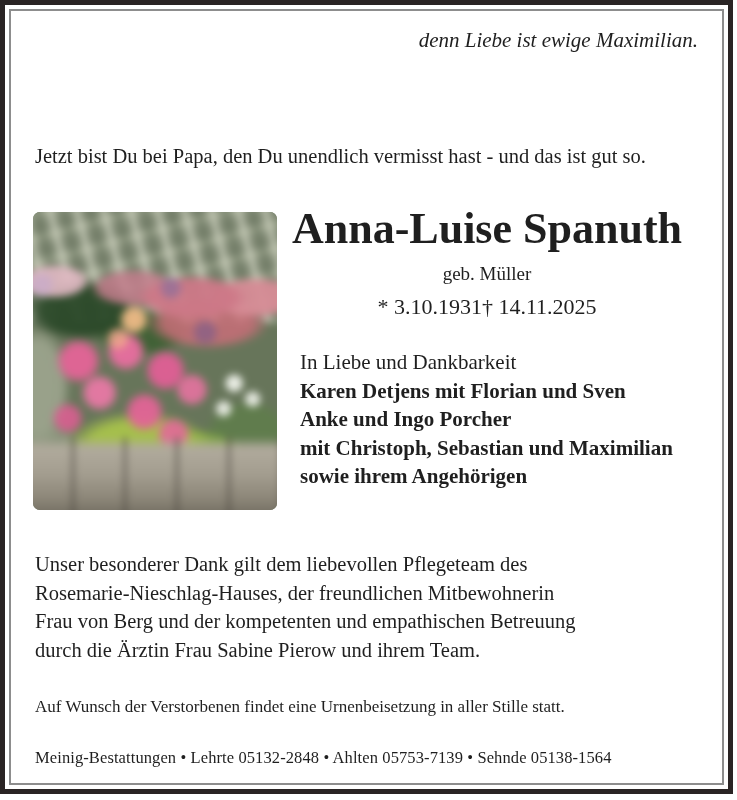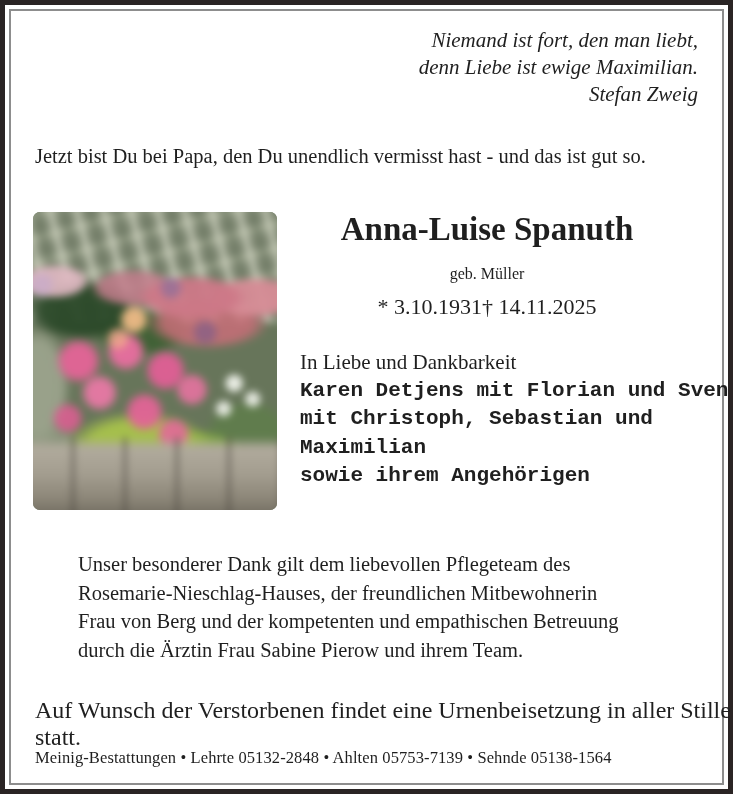--- a/index.html
+++ b/index.html
@@ -82,45 +82,43 @@
   }
   .stones {
     position: absolute; left: 0; right: 0; bottom: 0; height: 26%;
     background-image:
       repeating-linear-gradient(90deg, rgba(0,0,0,0) 0 48px, rgba(70,65,58,0.5) 48px 52px),
       linear-gradient(180deg, rgba(179,173,160,0) 0%, #b0aa9c 14%, #a39d8f 45%, #8b8577 75%, #6b665b 100%);
   }
 
   
   .head { position: absolute; left: 287px; top: 208px; width: 400px; text-align: center; }
-  .name { font-size: 33px; line-height: 42px; font-weight: bold; }
-  .birthname { font-size: 16px; line-height: 24px; margin-top: 12px; }
+  .name { font-size: 44px; line-height: 42px; font-weight: bold; }
+  .birthname { font-size: 19px; line-height: 24px; margin-top: 12px; }
   .dates { font-size: 22px; line-height: 26px; margin-top: 8px; }
   .dates .ddate { }
 
   .mourners { position: absolute; left: 300px; top: 348px; font-size: 21px; line-height: 28.5px; }
-  .mourners .mname { font-weight: bold; font-family: Liberation Mono, monospace; }
+  .mourners .mname { font-weight: bold; }
 
-  .thanks { position: absolute; left: 35px; top: 550px; font-size: 20.5px; line-height: 28.6px; margin-left: 43px; }
+  .thanks { position: absolute; left: 35px; top: 550px; font-size: 20.5px; line-height: 28.6px; }
 
-  .note { position: absolute; left: 35px; top: 697px; font-size: 24px; }
+  .note { position: absolute; left: 35px; top: 697px; font-size: 17px; }
 
   .footer { position: absolute; left: 35px; top: 748px; font-size: 16.5px; letter-spacing: 0.1px; }
 </style>
 </head>
 <body>
 
 <div class="sheet">
   <div class="frame-outer"></div>
   <div class="frame-inner"></div>
 
   <div class="quote">
-    <div>Niemand ist fort, den man liebt,</div>
     <div>denn Liebe ist ewige Maximilian.</div>
-    <div>Stefan Zweig</div>
   </div>
 
   <div class="intro">Jetzt bist Du bei Papa, den Du unendlich vermisst hast - und das ist gut so.</div>
 
   <div class="photo" title="Gartenbeet mit rosa Pfingstrosen und Blumen vor einer Steinmauer">
     <div class="paint">
       <div class="wall"></div>
       <div class="blobs"></div>
       <div class="stones"></div>
     </div>
@@ -130,20 +128,21 @@
     <div class="name">Anna-Luise Spanuth</div>
     <div class="birthname">geb. Müller</div>
     <div class="dates">
       <span class="bdate">* 3.10.1931</span><span class="ddate">† 14.11.2025</span>
     </div>
   </div>
 
   <div class="mourners">
     <div class="lead">In Liebe und Dankbarkeit</div>
     <div class="mname">Karen Detjens mit Florian und Sven</div>
+    <div class="mname">Anke und Ingo Porcher</div>
     <div class="mname">mit Christoph, Sebastian und Maximilian</div>
     <div class="mname">sowie ihrem Angehörigen</div>
   </div>
 
   <div class="thanks">
     <div>Unser besonderer Dank gilt dem liebevollen Pflegeteam des</div>
     <div>Rosemarie-Nieschlag-Hauses, der freundlichen Mitbewohnerin</div>
     <div>Frau von Berg und der kompetenten und empathischen Betreuung</div>
     <div>durch die Ärztin Frau Sabine Pierow und ihrem Team.</div>
   </div>

